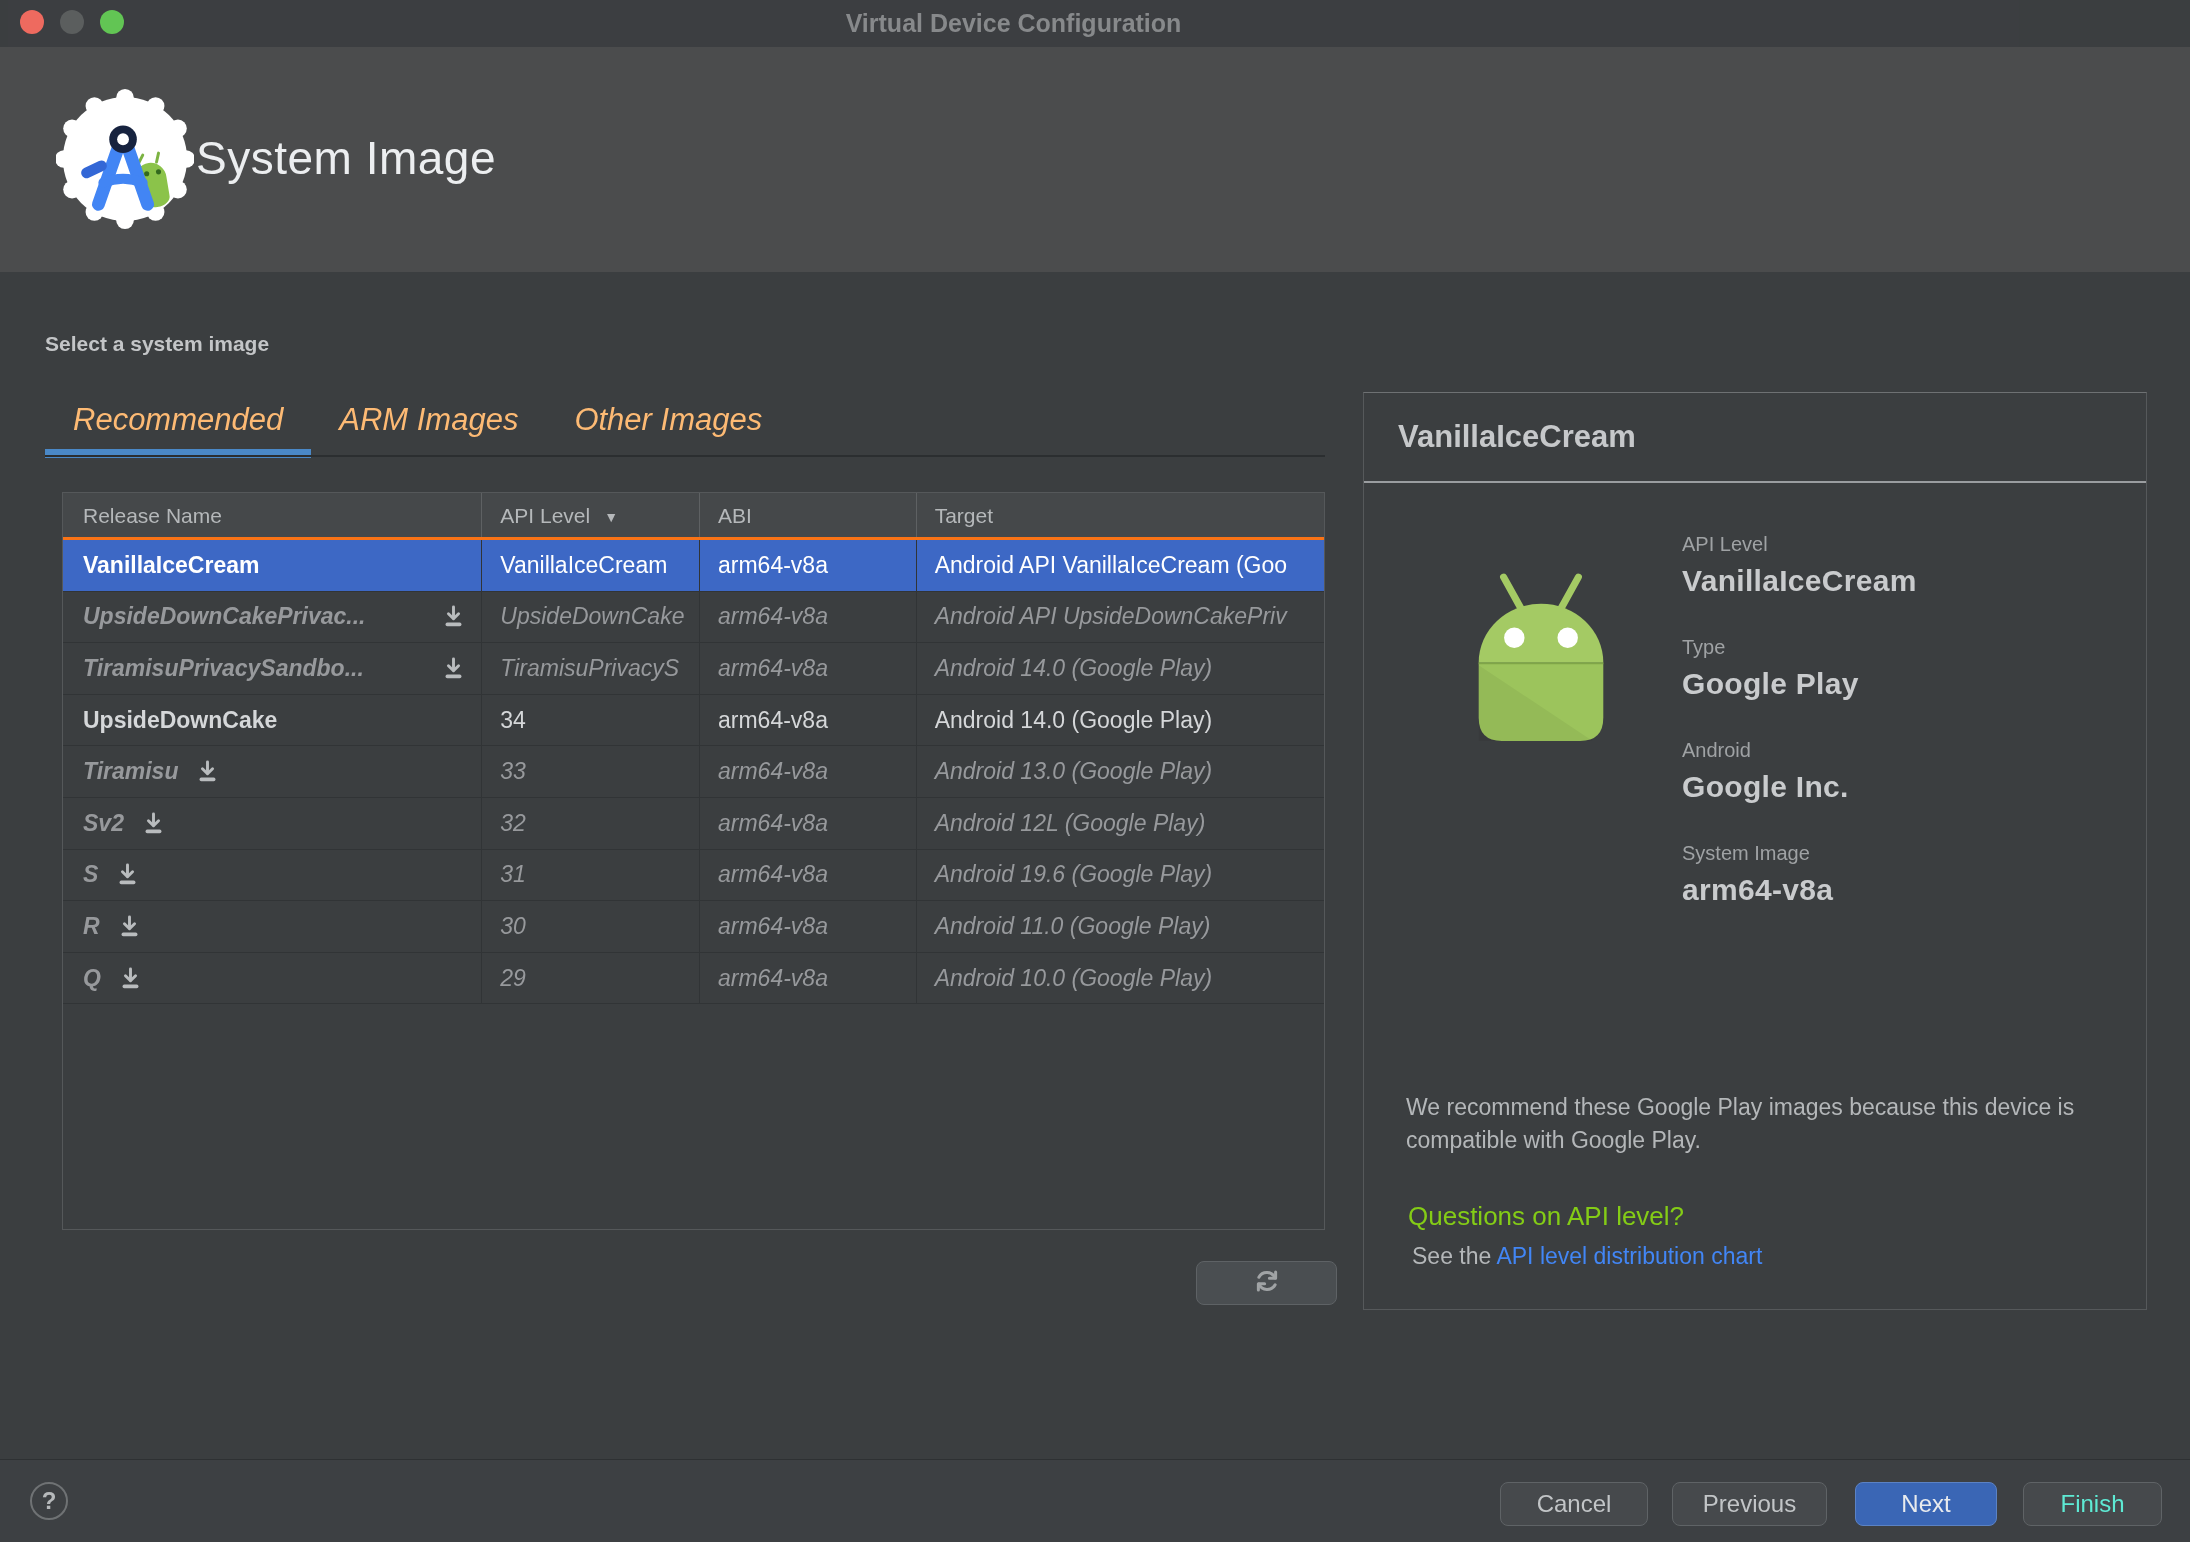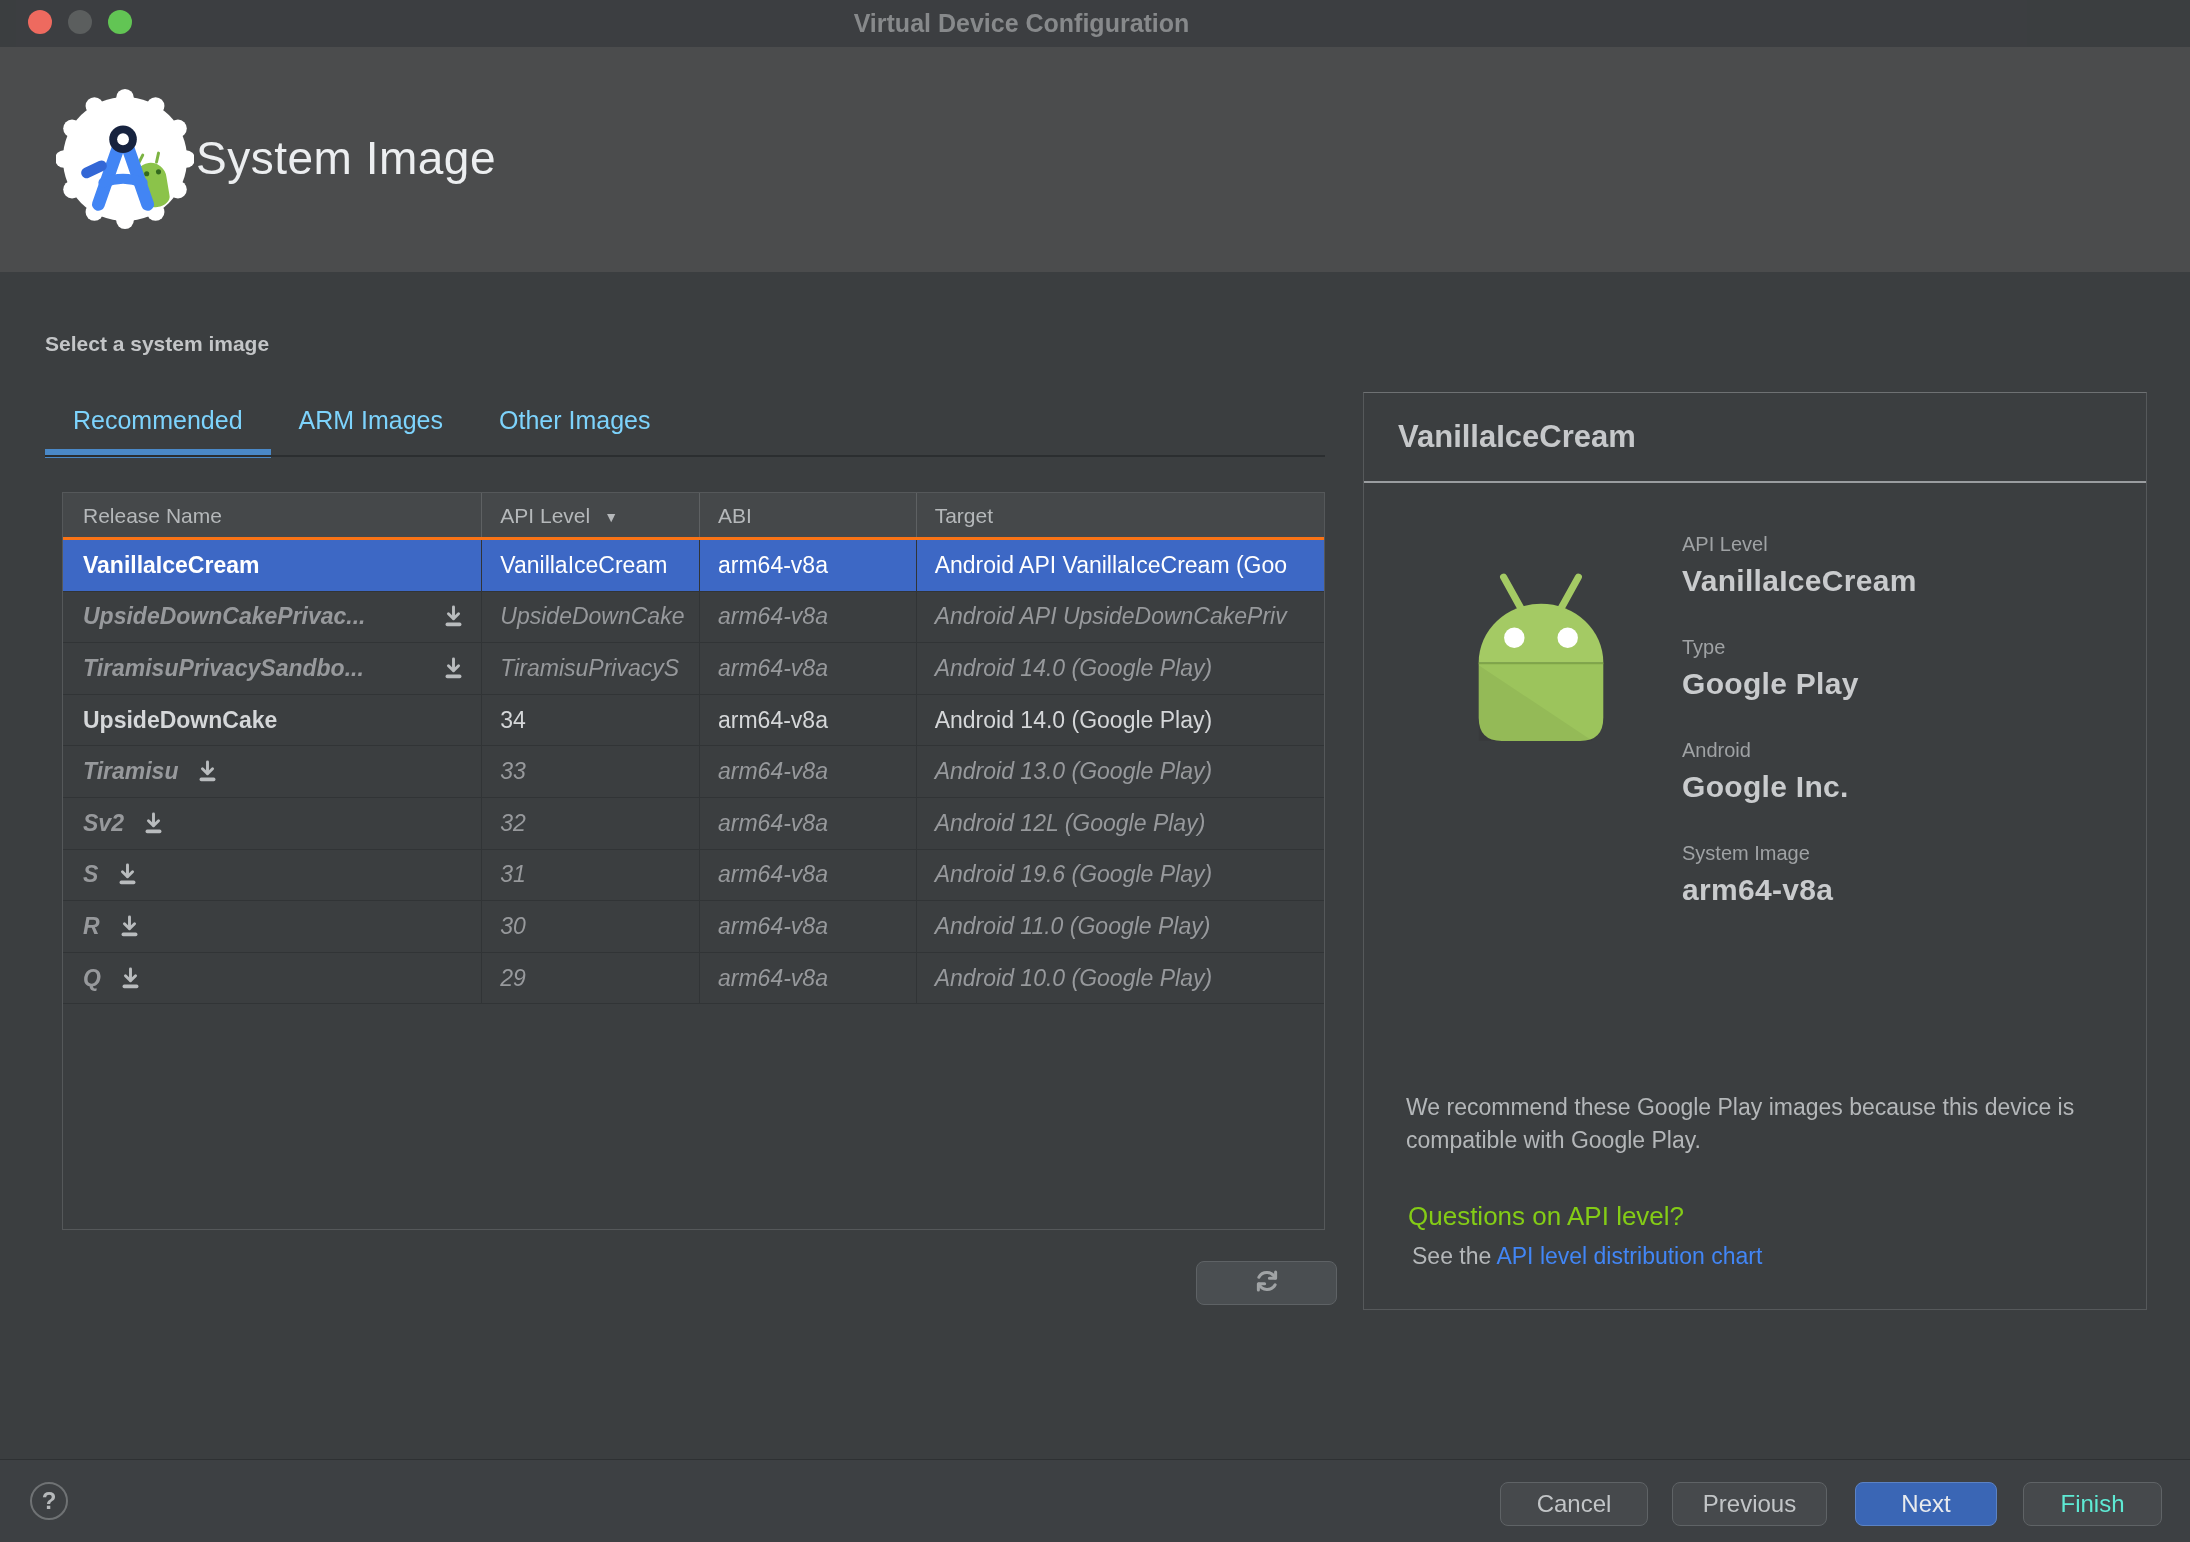--- a/index.html
+++ b/index.html
@@ -1,38 +1,38 @@
 <!DOCTYPE html>
 <html><head>
 <meta charset="utf-8">
 <style>
   * { margin:0; padding:0; box-sizing:border-box; }
   html,body { background:#3b3e40; }
   body { font-family:"Liberation Sans","DejaVu Sans",sans-serif; }
   #window { position:relative; width:2190px; height:1542px; background:#3b3e40; overflow:hidden; }
 
   
-  .titlebar { position:absolute; left:16px; top:0; width:2011px; height:47px; background:#3c3e41; }
+  .titlebar { position:absolute; left:8px; top:0; width:2011px; height:47px; background:#3c3e41; }
   .traffic { position:absolute; top:10px; width:24px; height:24px; border-radius:50%; }
   .t-close { left:12px; background:#ee6a5f; }
   .t-min   { left:52px; background:#5b5e5e; }
   .t-zoom  { left:92px; background:#62c554; }
   .win-title { position:absolute; left:0; top:0; width:100%; height:47px; line-height:47px;
                text-align:center; font-size:25px; font-weight:bold; color:#87898b; }
 
   
   .headerband { position:absolute; left:0; top:47px; width:2190px; height:225px; background:#4b4c4d; }
   .logo { position:absolute; left:56px; top:42px; width:138px; height:140px; }
   .page-title { position:absolute; left:196px; top:84px; font-size:46px; color:#eceef0; letter-spacing:0.5px; }
 
   
   .heading { position:absolute; left:45px; top:332px; font-size:21px; font-weight:bold; color:#c3c5c7; }
 
   .tabs { position:absolute; left:45px; top:398px; display:flex; }
-  .tab { position:relative; padding:0 28px; height:60px; line-height:44px; font-size:25px; color:#7dd3fc; cursor:default; }
+  .tab { position:relative; padding:0 28px; height:60px; line-height:44px; font-size:31px; color:#fdba74; cursor:default;font-style:italic; }
   .tab.active::after { content:""; position:absolute; left:0; right:0; bottom:0; height:9px; background:#4a88c7; }
   .tabline { position:absolute; left:45px; top:455px; width:1280px; height:2px; background:#2b2e30; }
 
   
   .tbl { position:absolute; left:62px; top:492px; width:1263px; height:738px;
          border:1px solid #55585a; background:#3b3e40; overflow:hidden; }
   .tbl-header { display:flex; height:47px; background:#45484a; border-bottom:3px solid #f97316; }
   .hcell { font-size:21px; color:#b5b8ba; line-height:45px; border-right:1px solid #5e6163;
            white-space:nowrap; overflow:hidden; }
   .tbl-row { display:flex; height:51.6px; border-bottom:1px solid #313436; align-items:stretch; }

